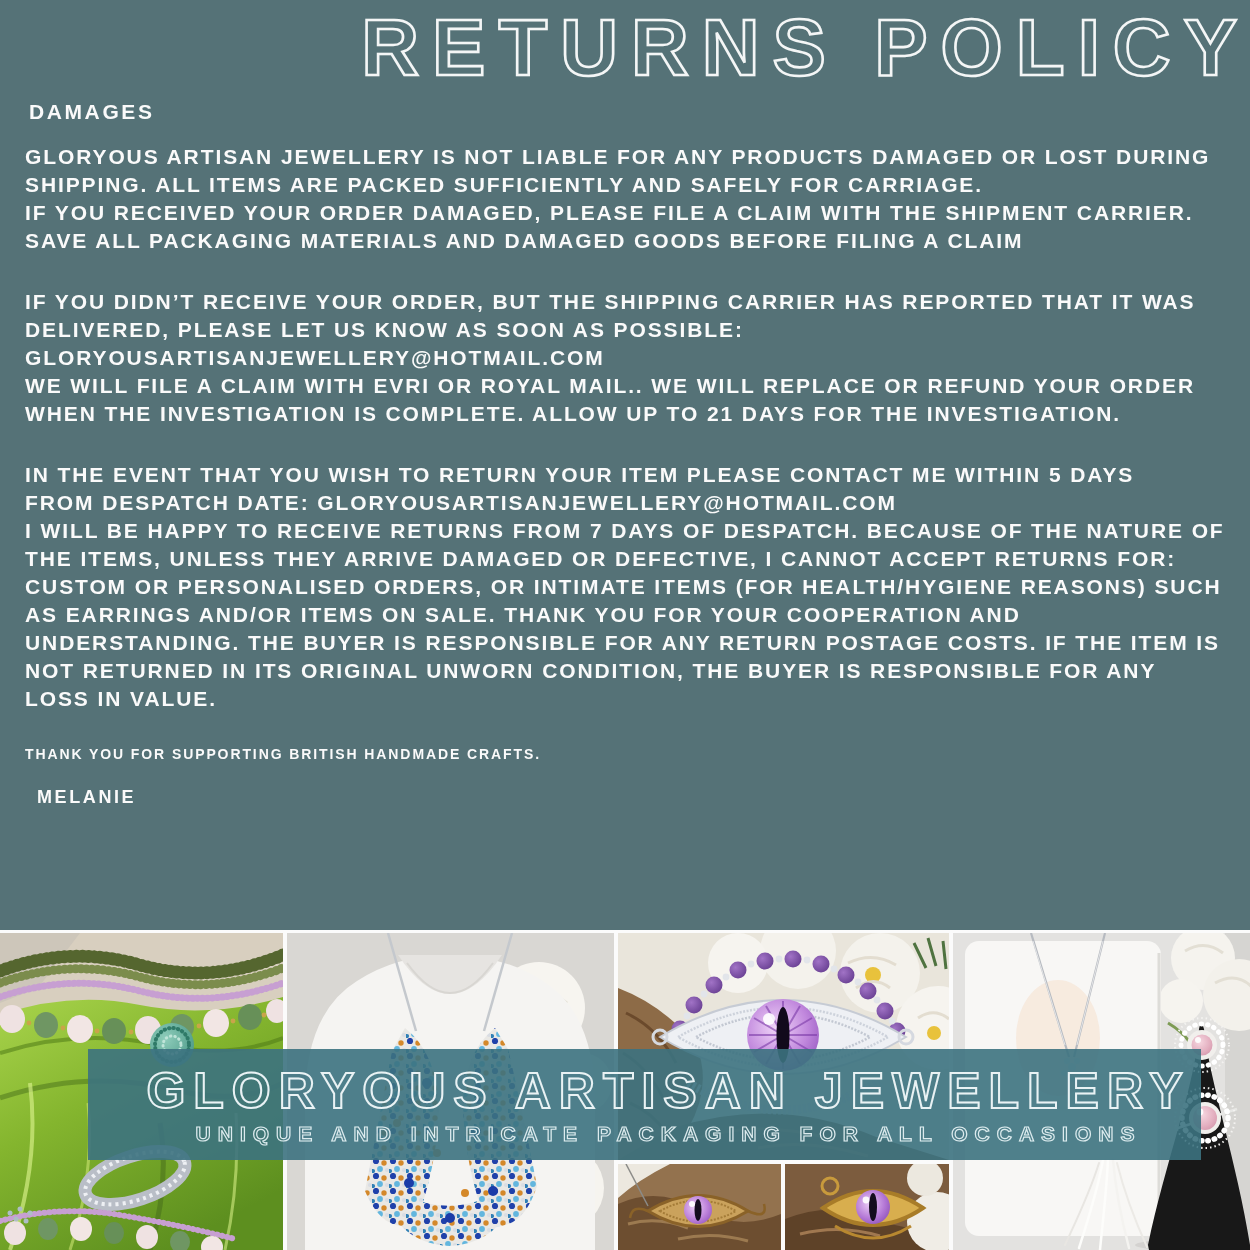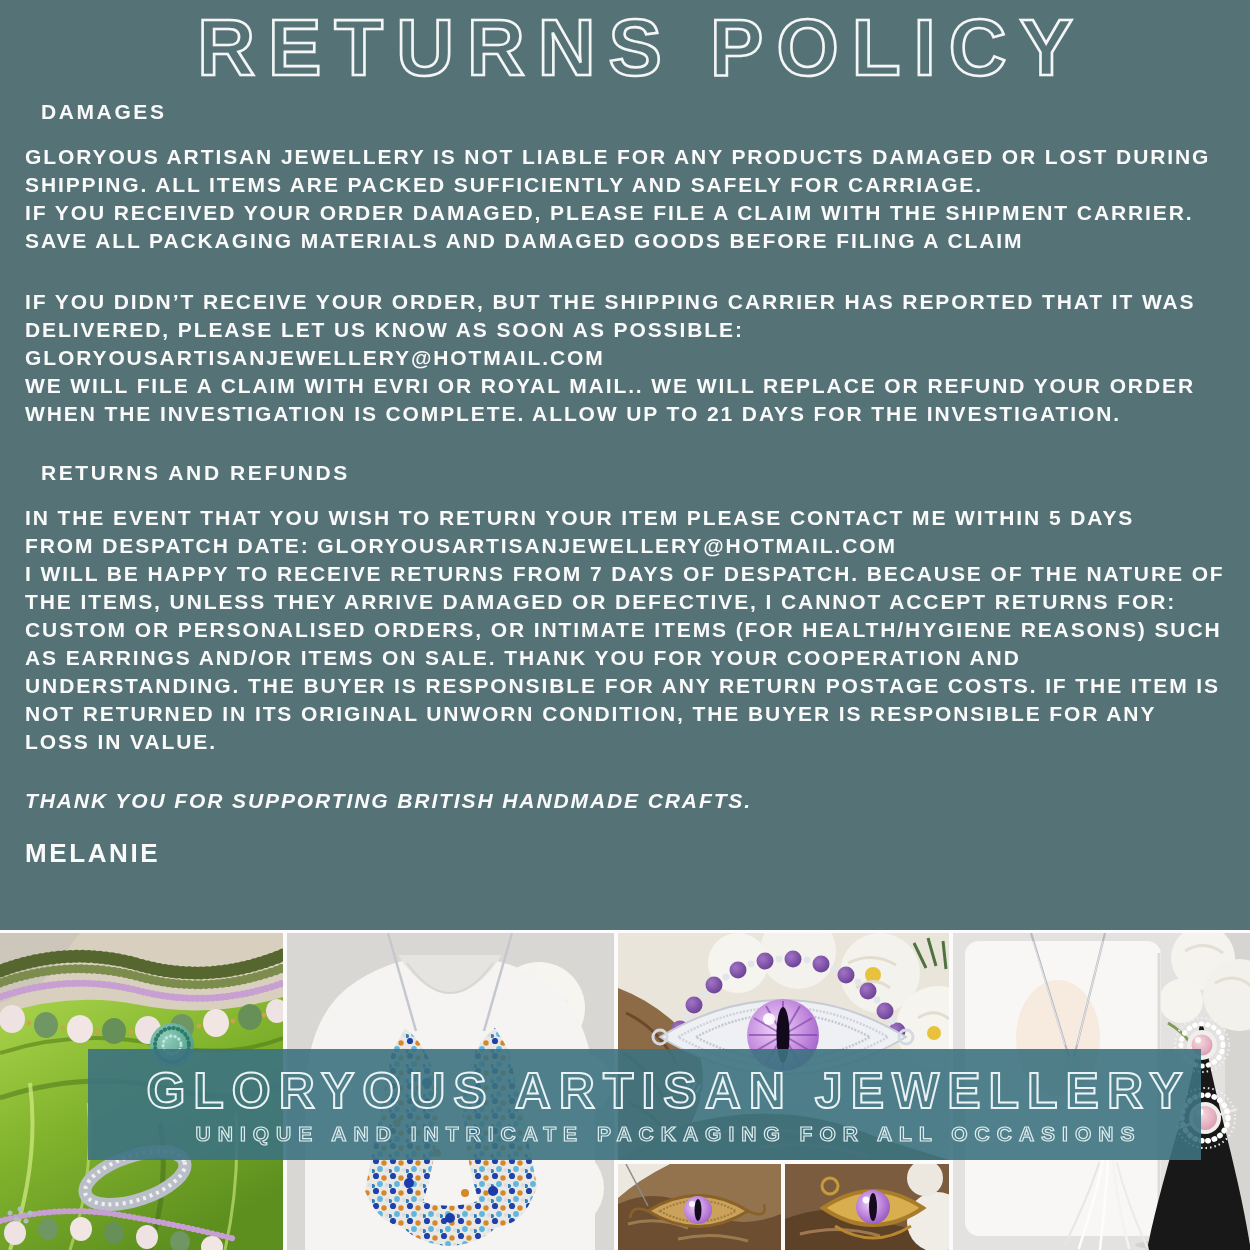--- a/index.html
+++ b/index.html
@@ -6,33 +6,33 @@
   .poster {
     position:relative; width:1250px; height:1250px; overflow:hidden;
     background:#557277; color:#fafafa;
     font-family:"Liberation Sans", sans-serif;
   }
   .outline { color:transparent; -webkit-text-stroke:2.6px #f4f6f6; }
   @supports not (-webkit-text-stroke: 1px black) {
     .outline, .brand, .tagline { color:#f4f6f6 !important; }
   }
   .title {
-    margin:6px 0 0; text-align:center; font-weight:700;
+    margin:6px 0 0; text-align:right; font-weight:700;
     font-size:80px; line-height:1.05; letter-spacing:13px; white-space:nowrap;padding-left:33px;
   }
   .content { padding:10px 24px 0 25px; }
   .heading {
-    font-size:21px; font-weight:700; letter-spacing:2.6px; margin:0 16px 19px;
+    font-size:21px; font-weight:700; letter-spacing:2.6px; margin:0 4px 19px;
   }
   .body {
     font-size:21px; font-weight:700; letter-spacing:1.9px; line-height:28px;
     margin:10px 0 33px; white-space:pre-line;
   }
-  .thanks { font-size:21px; font-weight:700; letter-spacing:1.9px; margin:0 0 25px;font-style:italic; }
-  .signature { font-size:26px; font-weight:700; letter-spacing:2.6px; margin:0; }
+  .thanks { font-size:14px; font-weight:700; letter-spacing:1.9px; margin:0 0 25px; }
+  .signature { font-size:18px; font-weight:700; letter-spacing:2.6px; margin:12px; }
 
   .photo-strip {
     position:absolute; left:0; top:930px; width:1250px; height:320px;
     background:#fbfbfb; display:grid;
     grid-template-columns:283px 327px 331px 297px; column-gap:4px;
     padding-top:3px; box-sizing:border-box;
   }
   .photo-strip figure { margin:0; overflow:hidden; }
   .photo-strip svg { display:block; width:100%; height:100%; }
   .col3 { display:grid; grid-template-rows:227px 86px; row-gap:4px; }
@@ -68,21 +68,20 @@
 SAVE ALL PACKAGING MATERIALS AND DAMAGED GOODS BEFORE FILING A CLAIM</p>
     </section>
     <section>
       <p class="body">IF YOU DIDN’T RECEIVE YOUR ORDER, BUT THE SHIPPING CARRIER HAS REPORTED THAT IT WAS
 DELIVERED, PLEASE LET US KNOW AS SOON AS POSSIBLE:
 GLORYOUSARTISANJEWELLERY@HOTMAIL.COM
 WE WILL FILE A CLAIM WITH EVRI OR ROYAL MAIL.. WE WILL REPLACE OR REFUND YOUR ORDER
 WHEN THE INVESTIGATION IS COMPLETE. ALLOW UP TO 21 DAYS FOR THE INVESTIGATION.</p>
     </section>
     <section>
-      <h2 class="heading">RETURNS AND REFUNDS</h2>
       <p class="body">IN THE EVENT THAT YOU WISH TO RETURN YOUR ITEM PLEASE CONTACT ME WITHIN 5 DAYS
 FROM DESPATCH DATE: GLORYOUSARTISANJEWELLERY@HOTMAIL.COM
 I WILL BE HAPPY TO RECEIVE RETURNS FROM 7 DAYS OF DESPATCH. BECAUSE OF THE NATURE OF
 THE ITEMS, UNLESS THEY ARRIVE DAMAGED OR DEFECTIVE, I CANNOT ACCEPT RETURNS FOR:
 CUSTOM OR PERSONALISED ORDERS, OR INTIMATE ITEMS (FOR HEALTH/HYGIENE REASONS) SUCH
 AS EARRINGS AND/OR ITEMS ON SALE. THANK YOU FOR YOUR COOPERATION AND
 UNDERSTANDING. THE BUYER IS RESPONSIBLE FOR ANY RETURN POSTAGE COSTS. IF THE ITEM IS
 NOT RETURNED IN ITS ORIGINAL UNWORN CONDITION, THE BUYER IS RESPONSIBLE FOR ANY
 LOSS IN VALUE.</p>
     </section>

